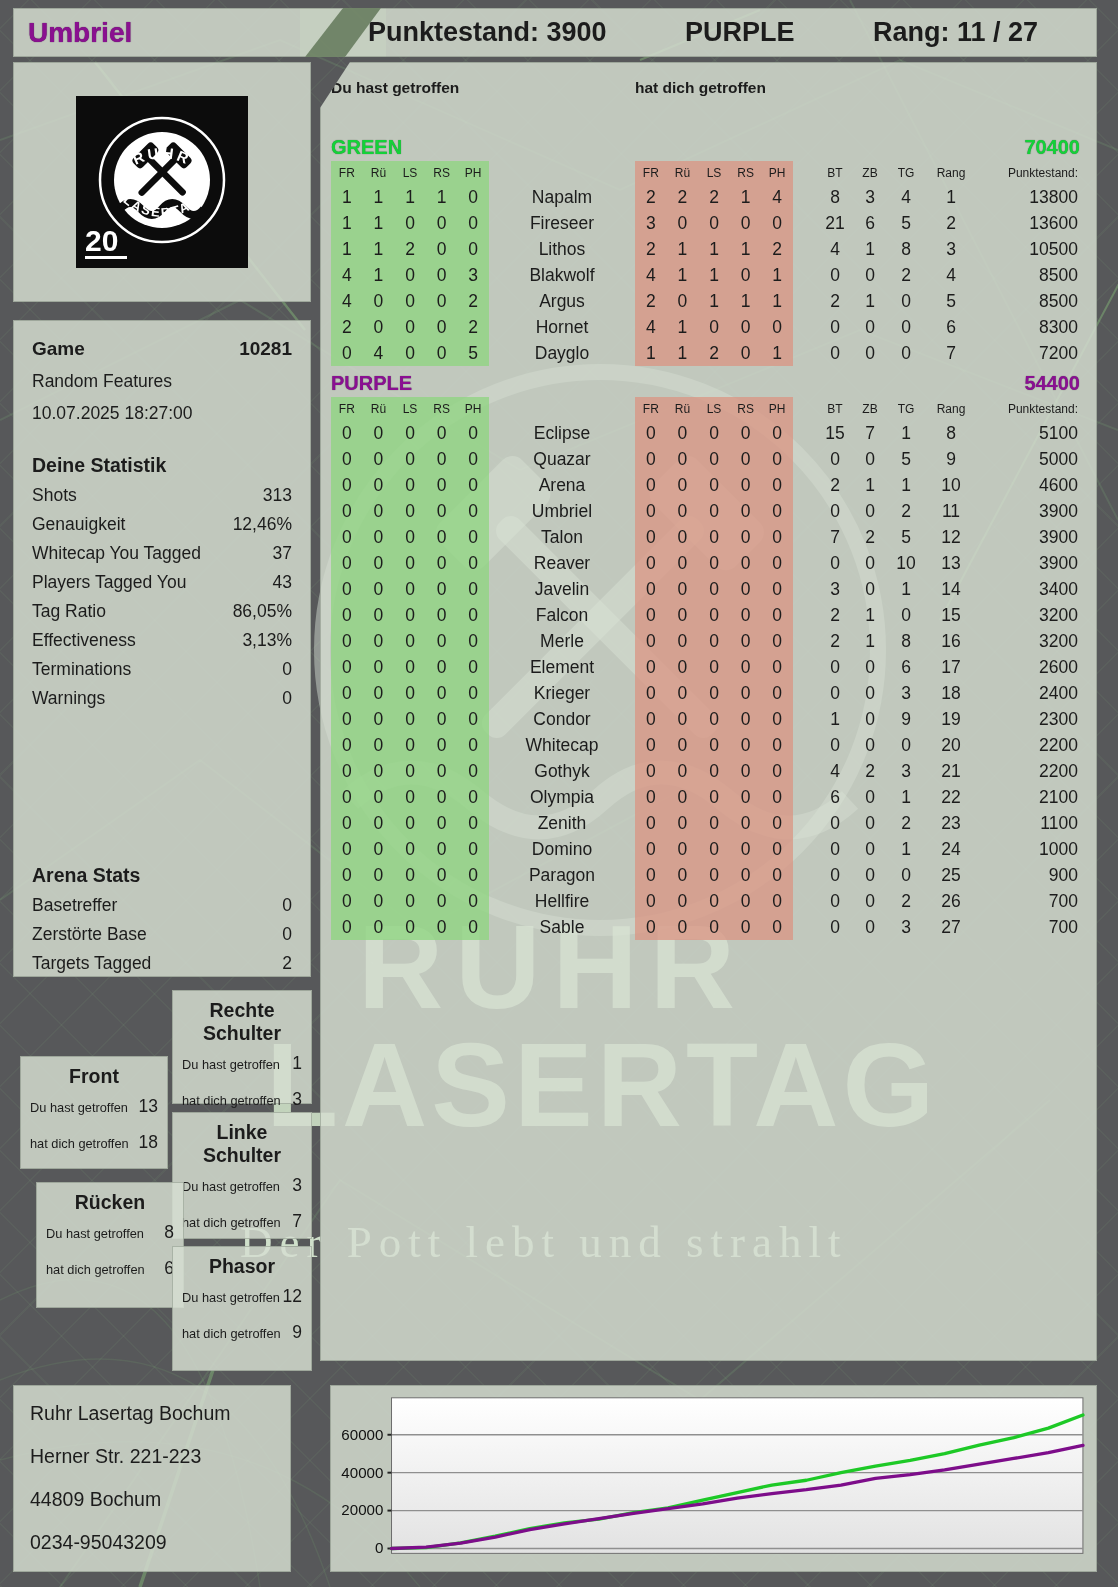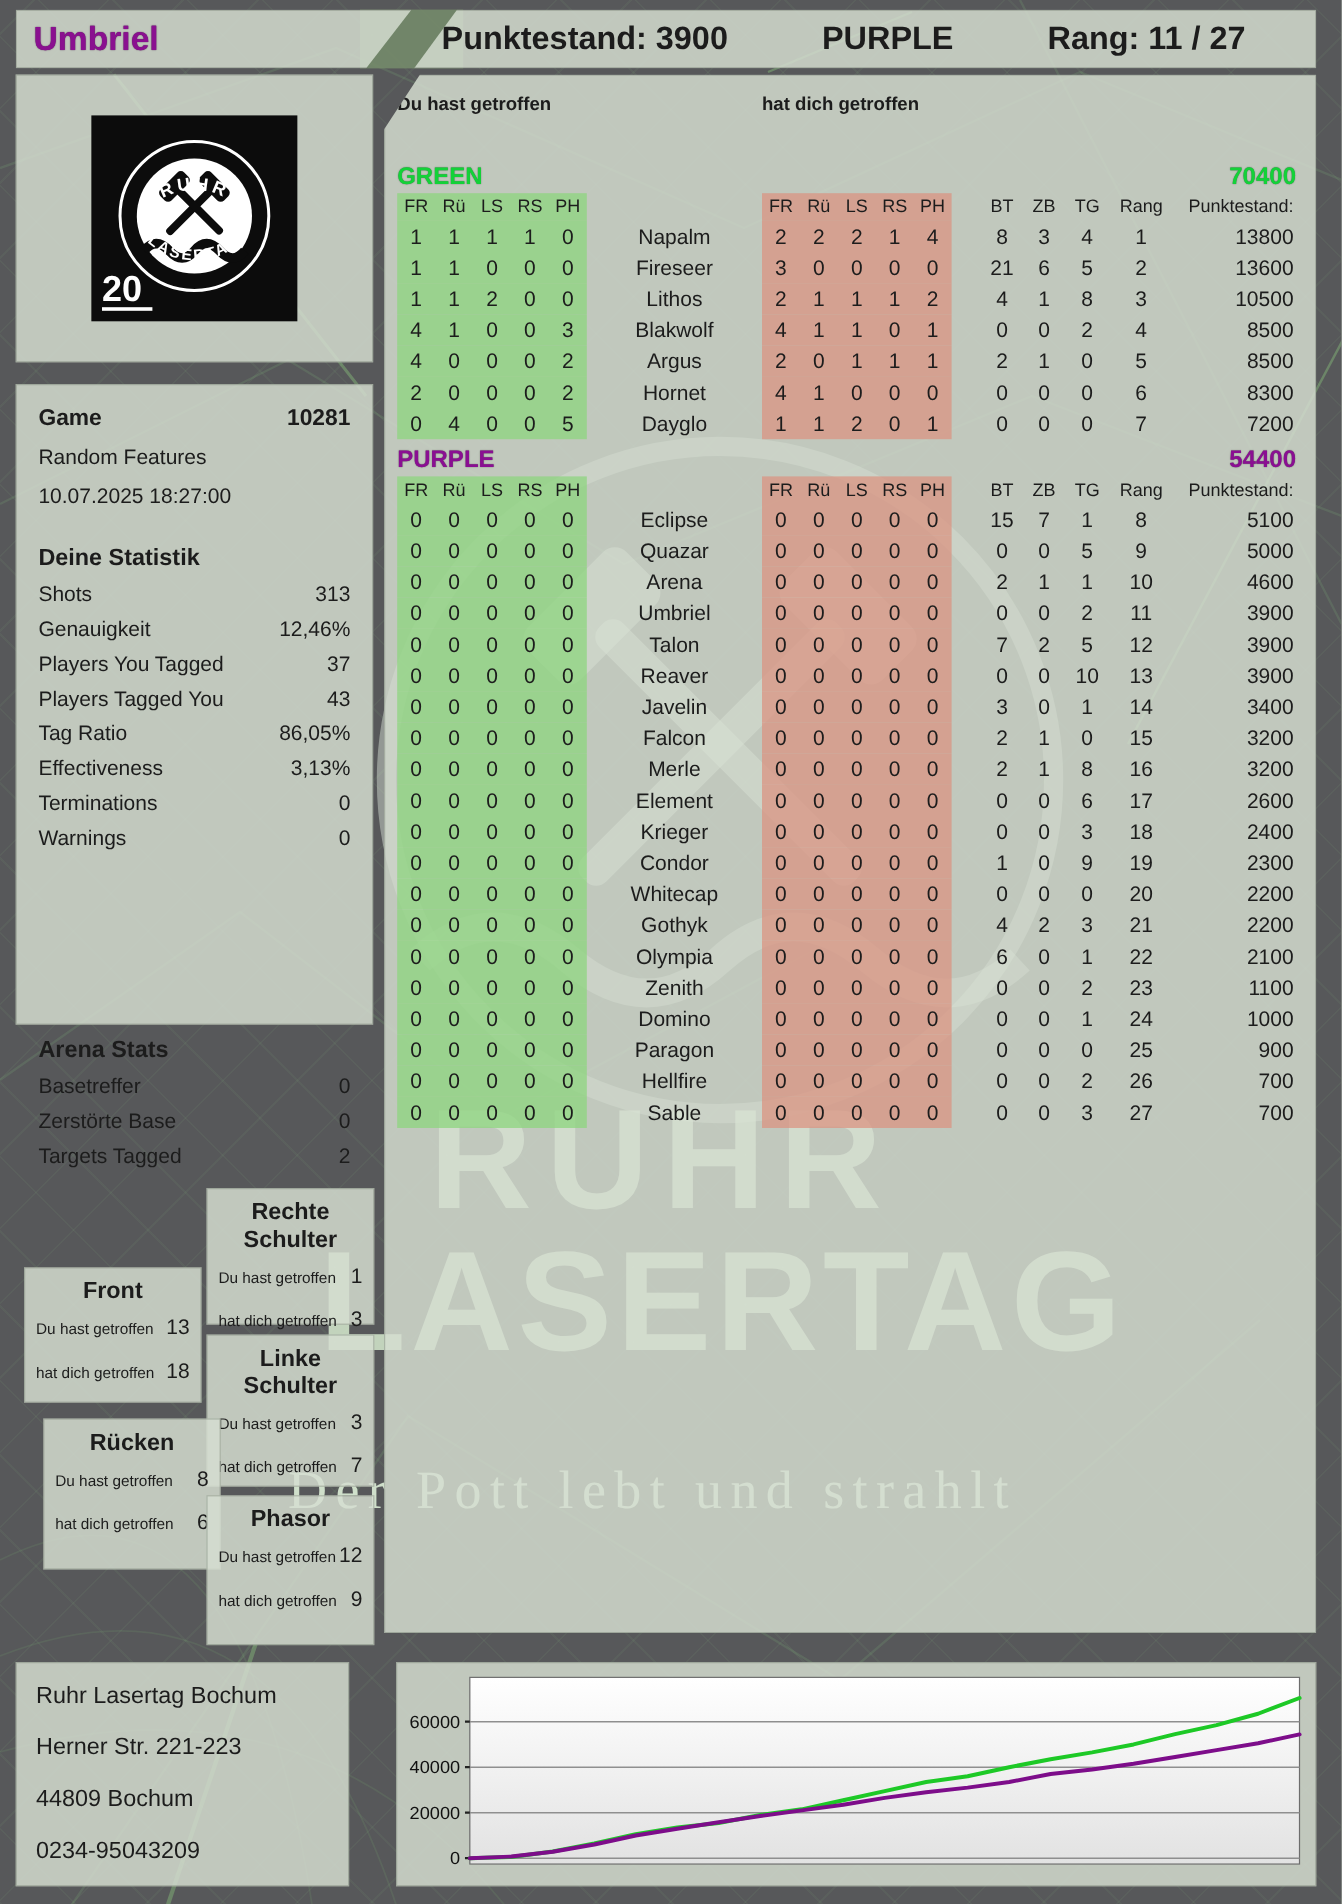--- a/index.html
+++ b/index.html
@@ -37,21 +37,21 @@
   .title-box .player{font-size:28px;font-weight:bold;color:#8a1090;padding-left:14px;
     text-shadow:0 0 1px #3d0040;}
   .hdr-band{position:absolute;z-index:1;left:300px;top:8px;width:86px;height:49px;
     background:rgba(116,139,106,0.9);}
   .score-bar{left:345px;top:8px;width:752px;height:49px;
     clip-path:polygon(36px 0,100% 0,100% 100%,0 100%);
     display:flex;align-items:center;justify-content:space-between;
     padding:0 58px 0 22px;font-size:27px;font-weight:bold;}
   
   .logo-box{left:13px;top:62px;width:298px;height:240px;display:flex;align-items:center;justify-content:center;}
-  .stats-box{left:13px;top:320px;width:298px;height:534px;padding:12px 18px 0 18px;font-size:17.5px;}
+  .stats-box{left:13px;top:320px;width:298px;height:657px;padding:12px 18px 0 18px;font-size:17.5px;}
   .srow{display:flex;justify-content:space-between;line-height:29px;}
   .srow .lbl{white-space:nowrap;}
   .game-row{display:flex;justify-content:space-between;font-weight:bold;font-size:19px;line-height:32px;}
   .plain{line-height:32px;}
   .sec-head{font-weight:bold;font-size:19.5px;line-height:32px;margin-top:20px;}
   .arena-gap{margin-top:146px;}
   
   .bp{padding:8px 9px 0 9px;}
   .bp .bp-title{text-align:center;font-weight:bold;font-size:19.5px;margin-bottom:8px;}
   .bp .bp-row{display:flex;justify-content:space-between;align-items:baseline;font-size:12.8px;}
@@ -63,21 +63,21 @@
   .bp-ruecken{left:36px;top:1182px;width:148px;height:126px;}
   .bp-phasor{left:172px;top:1246px;width:140px;height:125px;}
   
   .main-panel{left:320px;top:62px;width:777px;height:1299px;
     clip-path:polygon(0 46px,30px 0,100% 0,100% 100%,0 100%);
     padding:0 16px 0 10px;}
   .hit-headers{display:grid;grid-template-columns:304px 1fr;margin-top:16px;
     font-weight:bold;font-size:15.5px;}
   .trow{display:grid;grid-template-columns:158px 146px 158px 24px 36px 34px 38px 52px 1fr;
     align-items:center;height:26px;font-size:17.5px;}
-  .trow.thead{height:23px;font-size:15px;}
+  .trow.thead{height:23px;font-size:12px;}
   .hits5{display:grid;grid-template-columns:repeat(5,1fr);text-align:center;height:100%;align-items:center;}
   .hits5.you{background:rgba(140,213,126,0.74);}
   .hits5.them{background:rgba(219,146,128,0.72);}
   .cname{text-align:center;}
   .cstat{text-align:center;}
   .cpts{text-align:right;padding-right:2px;}
   .team-head{display:flex;justify-content:space-between;font-size:20px;font-weight:bold;
     height:28px;align-items:center;}
   .team-head .tname{text-shadow:0 0 1px rgba(0,0,0,0.6);}
   .team-section.green{margin-top:36px;}
@@ -185,21 +185,21 @@
   <div id="your-stats-rows">
       <div class="srow">
         <div class="lbl">Shots</div>
         <div class="val">313</div>
       </div>
       <div class="srow">
         <div class="lbl">Genauigkeit</div>
         <div class="val">12,46%</div>
       </div>
       <div class="srow">
-        <div class="lbl">Players You Tagged</div>
+        <div class="lbl">Whitecap You Tagged</div>
         <div class="val">37</div>
       </div>
       <div class="srow">
         <div class="lbl">Players Tagged You</div>
         <div class="val">43</div>
       </div>
       <div class="srow">
         <div class="lbl">Tag Ratio</div>
         <div class="val">86,05%</div>
       </div>

